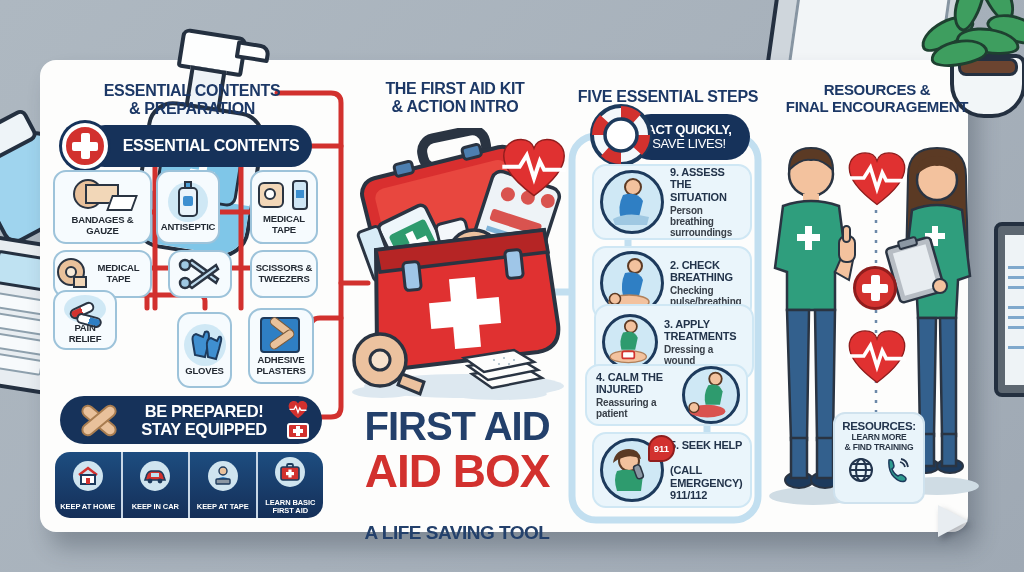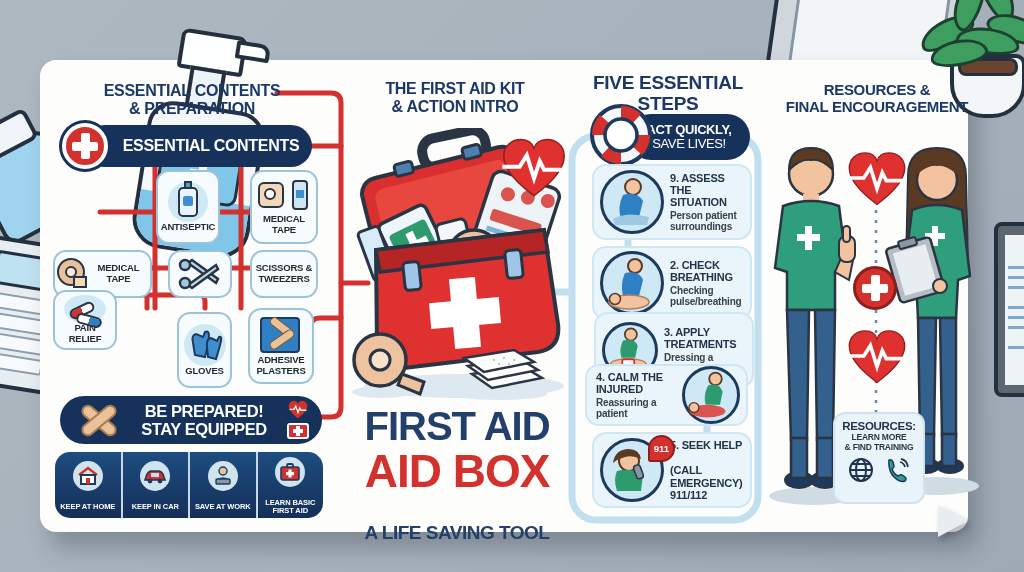--- a/index.html
+++ b/index.html
@@ -179,20 +179,28 @@
   </div>
 
   <div class="navy-pill content" style="left:84px;top:125px;width:228px;height:42px;padding-left:26px">
     <span style="font-size:16px;font-weight:800;letter-spacing:-0.3px">ESSENTIAL CONTENTS</span>
   </div>
   <div class="cross-circle content abs" style="left:62px;top:123px;width:46px;height:46px;border:4px solid #fff;box-shadow:0 0 0 3px #16325a">
     <span class="v" style="width:9px;height:26px"></span>
       <span class="h" style="width:26px;height:9px"></span>
   </div>
 
+  <div class="card" style="left:53px;top:170px;width:99px;height:74px">
+    <div style="position:relative;width:64px;height:38px">
+      <div style="position:absolute;left:2px;top:2px;width:30px;height:30px;border-radius:50%;background:#e9c19b;border:2.5px solid #2a3442"></div>
+      <div style="position:absolute;left:14px;top:7px;width:34px;height:20px;background:#f2d7b8;border:2.5px solid #2a3442"></div>
+      <div style="position:absolute;left:38px;top:18px;width:26px;height:16px;background:#fff;border:2.5px solid #2a3442;transform:skewX(-20deg)"></div>
+    </div>
+    <div class="card-lb">BANDAGES &amp; GAUZE</div>
+  </div>
 
   <div class="card" style="left:156px;top:170px;width:64px;height:74px">
     <div class="icirc" style="width:40px;height:40px">
       <div style="width:20px;height:30px;background:#eaf4fb;border:2.5px solid #2a3442;border-radius:5px;position:relative">
         <div style="position:absolute;left:4px;top:-8px;width:8px;height:8px;background:#4d9fd6;border:2px solid #2a3442"></div>
         <div style="position:absolute;left:3px;top:7px;width:10px;height:10px;background:#3d8fd0;border-radius:2px"></div>
       </div>
     </div>
     <div class="card-lb">ANTISEPTIC</div>
   </div>
@@ -303,21 +311,21 @@
       <div class="keep-lb">KEEP IN CAR</div>
     </div>
     <div class="keep-cell">
       <div class="keep-ic">
         <svg width="22" height="20" viewBox="0 0 22 20">
             <circle cx="11" cy="5" r="4" fill="#e9c19b" stroke="#1d3a5c" stroke-width="1.4"></circle>
             <path d="M4 14 Q11 8 18 14 Z" fill="#2f7fc4"></path>
             <rect x="4" y="13" width="14" height="5" rx="1" fill="#8b97a3" stroke="#1d3a5c" stroke-width="1.4"></rect>
           </svg>
       </div>
-      <div class="keep-lb">SAVE AT WORK</div>
+      <div class="keep-lb">KEEP AT TAPE</div>
     </div>
     <div class="keep-cell">
       <div class="keep-ic">
         <svg width="22" height="20" viewBox="0 0 22 20">
             <rect x="8" y="2" width="6" height="4" rx="1.5" fill="none" stroke="#1d3a5c" stroke-width="1.8"></rect>
             <rect x="2" y="5" width="18" height="13" rx="2" fill="#d2312e" stroke="#1d3a5c" stroke-width="1.6"></rect>
             <rect x="9.4" y="7.5" width="3.2" height="8" fill="#fff"></rect>
             <rect x="7" y="10" width="8" height="3.2" fill="#fff"></rect>
           </svg>
       </div>
@@ -407,21 +415,21 @@
         <circle cx="70" cy="24" r="1"></circle>
         <circle cx="55" cy="28" r="1"></circle>
         <circle cx="65" cy="28" r="1"></circle>
       </g>
   </svg>
 
   <div class="bigt" style="left:342px;top:404px;font-size:40px;color:#23406b"><span>FIRST AID</span></div>
   <div class="bigt" style="left:342px;top:444px;font-size:46px;color:#d2312e"><span>AID BOX</span></div>
   <div class="bigt" style="left:342px;top:522px;font-size:19px;color:#23406b;letter-spacing:-0.5px"><span>A LIFE SAVING TOOL</span></div>
 
-  <div class="hdr content" style="left:570px;top:72px;width:196px;font-size:19px">
+  <div class="hdr content" style="left:570px;top:88px;width:196px;font-size:16px">
     <span>FIVE ESSENTIAL STEPS</span>
   </div>
 
   <div class="navy-pill content" style="left:628px;top:114px;width:122px;height:46px;flex-direction:column;line-height:1.1">
     <span style="font-size:13px;font-weight:800;letter-spacing:-0.4px">ACT QUICKLY,</span>
     <span style="font-size:13px;font-weight:400;letter-spacing:-0.4px">SAVE LIVES!</span>
   </div>
   <svg class="abs content" style="left:588px;top:102px" width="66" height="66" viewBox="0 0 66 66">
     <circle cx="33" cy="33" r="29" fill="#f4f8fb" stroke="#1d3a5c" stroke-width="4"></circle>
     <g fill="#d2312e">
@@ -436,40 +444,40 @@
   <div class="steprow" style="left:592px;top:164px;width:160px;height:76px">
     <div class="stepcirc" style="width:64px;height:64px">
       <svg width="58" height="58" viewBox="0 0 58 58" style="margin:0">
           <circle cx="30" cy="14" r="8" fill="#f3c29e" stroke="#5b3a24" stroke-width="2"></circle>
           <path d="M20 22 Q34 18 40 28 L36 44 L18 46 Q14 34 20 22 Z" fill="#2f7fc4"></path>
           <path d="M10 46 Q24 38 46 44 L44 52 L12 52 Z" fill="#9fc8e2"></path>
         </svg>
     </div>
     <div>
         <div class="steptxt">9. ASSESS THE SITUATION</div>
-         <div class="stepdesc">Person patient surroundings</div>
+         <div class="stepdesc">Person breathing surroundings</div>
       </div>
   </div>
 
   <div class="steprow" style="left:592px;top:246px;width:160px;height:74px">
     <div class="stepcirc" style="width:64px;height:64px">
       <svg width="58" height="58" viewBox="0 0 58 58">
           <circle cx="32" cy="12" r="7" fill="#f3c29e" stroke="#5b3a24" stroke-width="2"></circle>
           <path d="M22 19 Q36 16 40 26 L36 42 L20 42 Q17 30 22 19 Z" fill="#2f7fc4"></path>
           <ellipse cx="26" cy="48" rx="20" ry="7" fill="#f3c29e" stroke="#b0805a" stroke-width="1.5"></ellipse>
           <circle cx="12" cy="45" r="5.5" fill="#f3c29e" stroke="#5b3a24" stroke-width="1.5"></circle>
         </svg>
     </div>
     <div>
         <div class="steptxt">2. CHECK BREATHING</div>
          <div class="stepdesc">Checking pulse/breathing</div>
       </div>
   </div>
 
-  <div class="steprow" style="left:594px;top:312px;width:160px;height:76px">
+  <div class="steprow" style="left:594px;top:304px;width:160px;height:76px">
     <div class="stepcirc" style="width:56px;height:56px">
       <svg width="50" height="50" viewBox="0 0 58 58">
           <circle cx="30" cy="11" r="7" fill="#f3c29e" stroke="#5b3a24" stroke-width="2"></circle>
           <path d="M21 18 Q34 15 38 24 L35 38 L19 38 Q16 27 21 18 Z" fill="#2e9b6e"></path>
           <ellipse cx="27" cy="46" rx="21" ry="7" fill="#f3c29e" stroke="#b0805a" stroke-width="1.5"></ellipse>
           <rect x="20" y="40" width="14" height="8" rx="2" fill="#fff" stroke="#d2312e" stroke-width="2"></rect>
         </svg>
     </div>
     <div>
         <div class="steptxt">3. APPLY TREATMENTS</div>

